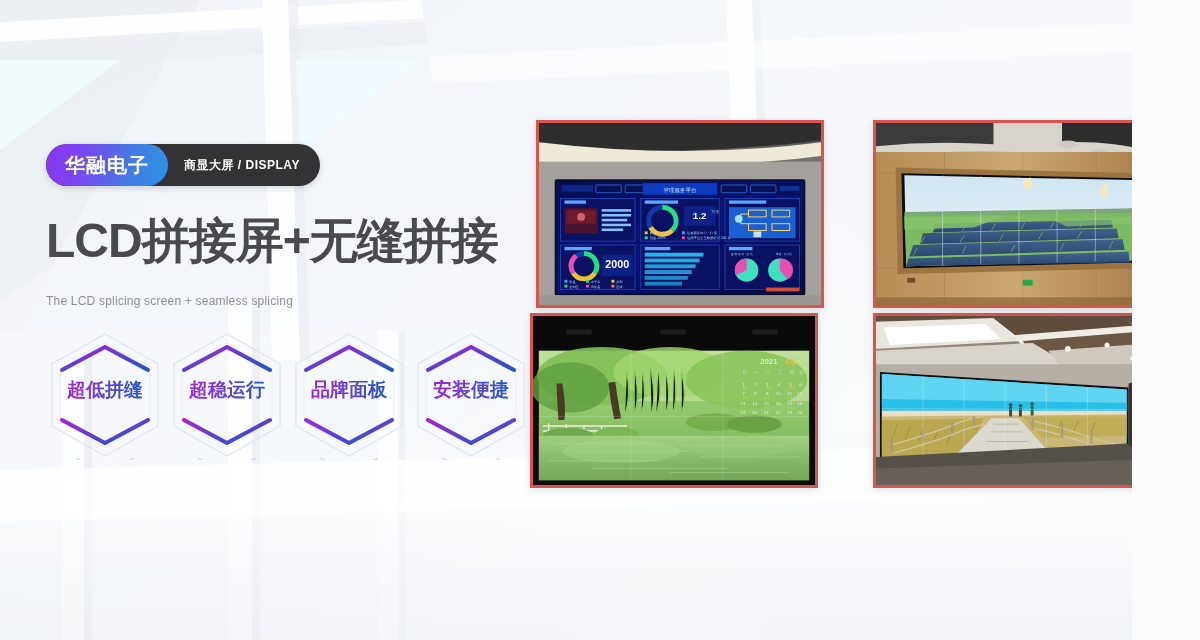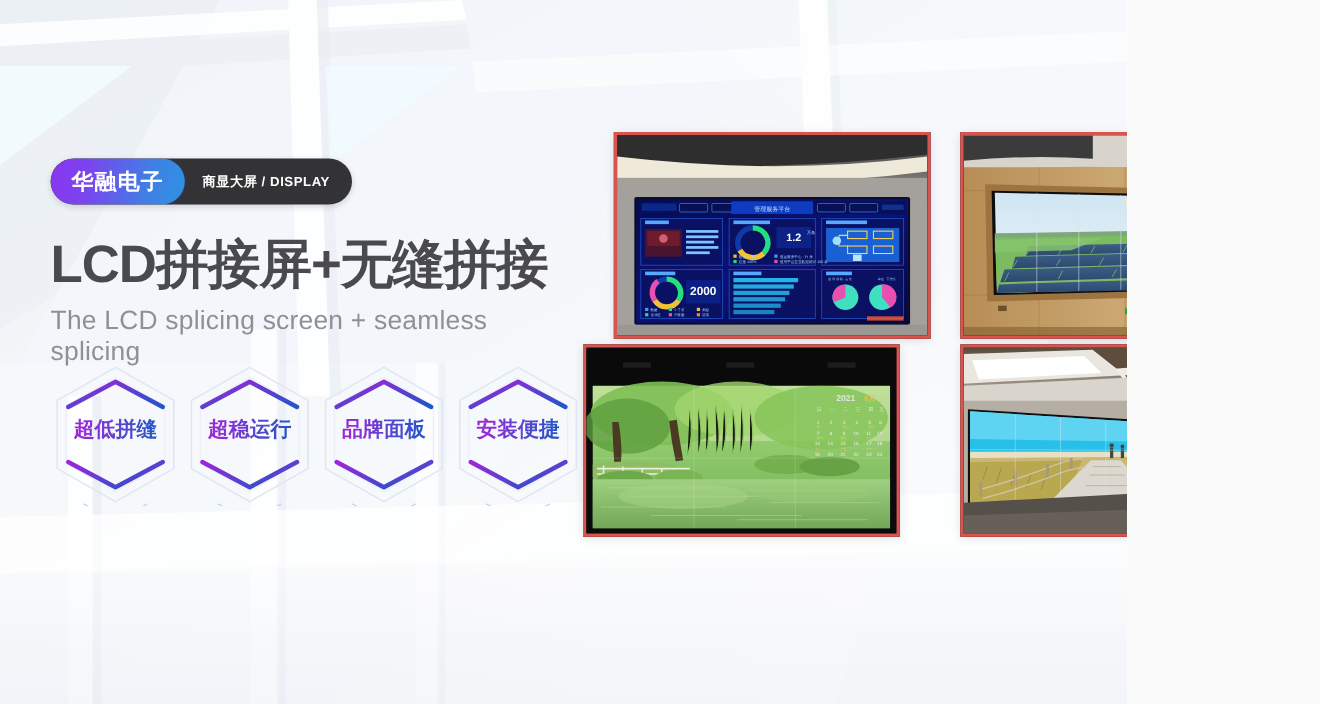--- a/index.html
+++ b/index.html
@@ -6,21 +6,21 @@
   * { margin:0; padding:0; box-sizing:border-box; }
   html,body { width:1200px; height:640px; overflow:hidden; }
   body {
     font-family:"Liberation Sans","DejaVu Sans",sans-serif;
     background:#fbfbfc;
     position:relative;
   }
 
   
   #banner {
-    position:absolute; inset:0; width:1024px; height:640px;
+    position:absolute; inset:0; width:1132px; height:640px;
     overflow:hidden;
     background:
       linear-gradient(160deg,#f2f4f7 0%, #fafbfc 32%, #ffffff 60%, #f7f8fa 100%);
     text-decoration: underline;
   }
   .bg-svg { position:absolute; inset:0; width:1200px; height:640px; }
 
   
   .left-col {
     position:absolute; left:46px; top:144px; width:470px; z-index:5;
@@ -49,22 +49,22 @@
   }
 
   
   .title-main {
     margin-top:30px;
     font-size:48px; font-weight:bold; line-height:1.05;
     color:#4a4a4e; letter-spacing:-1px;
     white-space:nowrap;
   }
   .title-sub {
-    margin-top:12px;
-    font-size:24px; color:#8e9096; font-weight:normal; letter-spacing:.2px;
+    margin-top:28px;
+    font-size:12px; color:#8e9096; font-weight:normal; letter-spacing:.2px;
   }
 
   
   .features {
     position:absolute; left:46px; top:330px;
     display:flex; gap:4px; z-index:5;
   }
   .hex-item {
     position:relative;
     width:118px; height:120px;
@@ -82,21 +82,21 @@
 
   
   .photos { position:absolute; left:0; top:0; width:1200px; height:640px; z-index:4; }
   .photo {
     position:absolute;
     border:3px solid #d9534f;
     background:#111;
     overflow:hidden;
     box-shadow:0 2px 8px rgba(60,60,70,.14);
   }
-  .ph-tl { left:558px; top:120px; width:288px; height:188px; }
+  .ph-tl { left:536px; top:120px; width:288px; height:188px; }
   .ph-tr { left:873px; top:120px; width:285px; height:188px; }
   .ph-bl { left:530px; top:313px; width:288px; height:175px; }
   .ph-br { left:873px; top:313px; width:285px; height:175px; }
   .photo > svg { display:block; width:100%; height:100%; }
 </style>
 </head>
 <body>
 
 <div id="banner">
 

